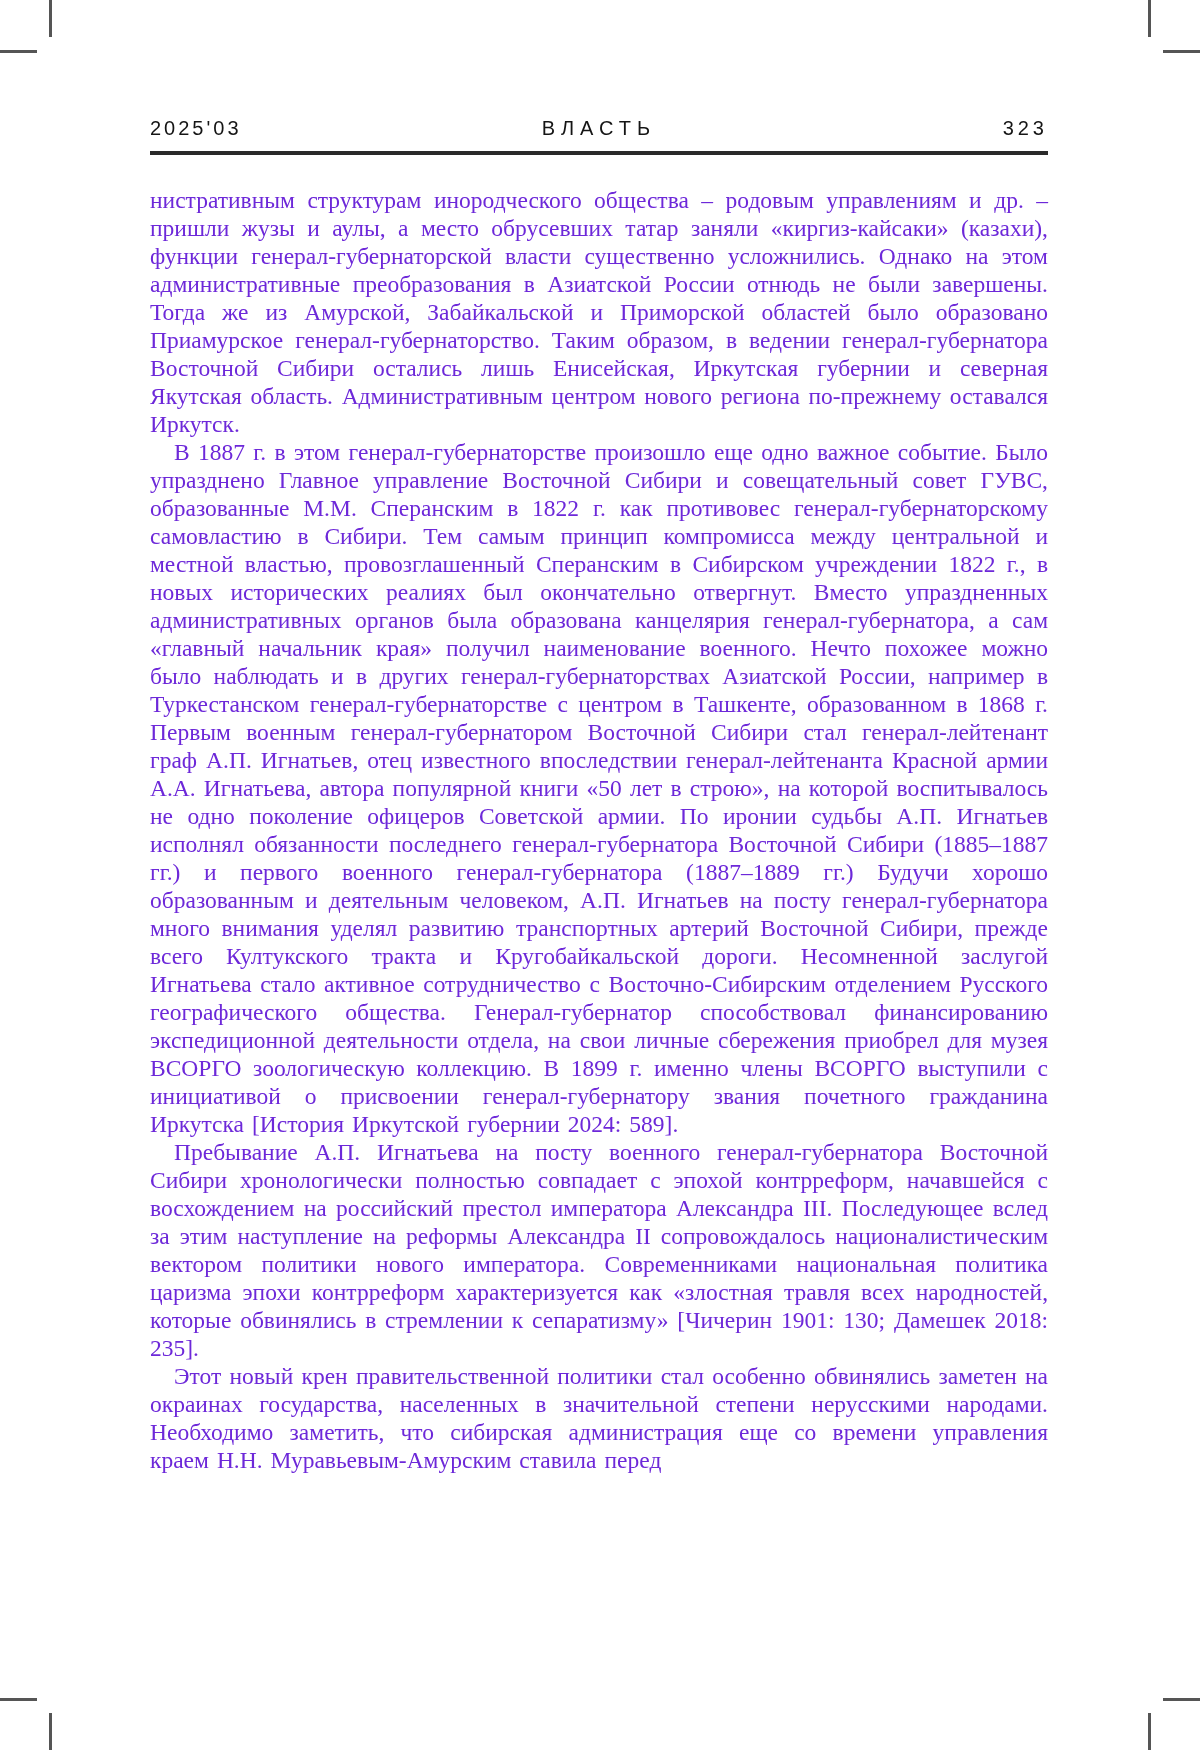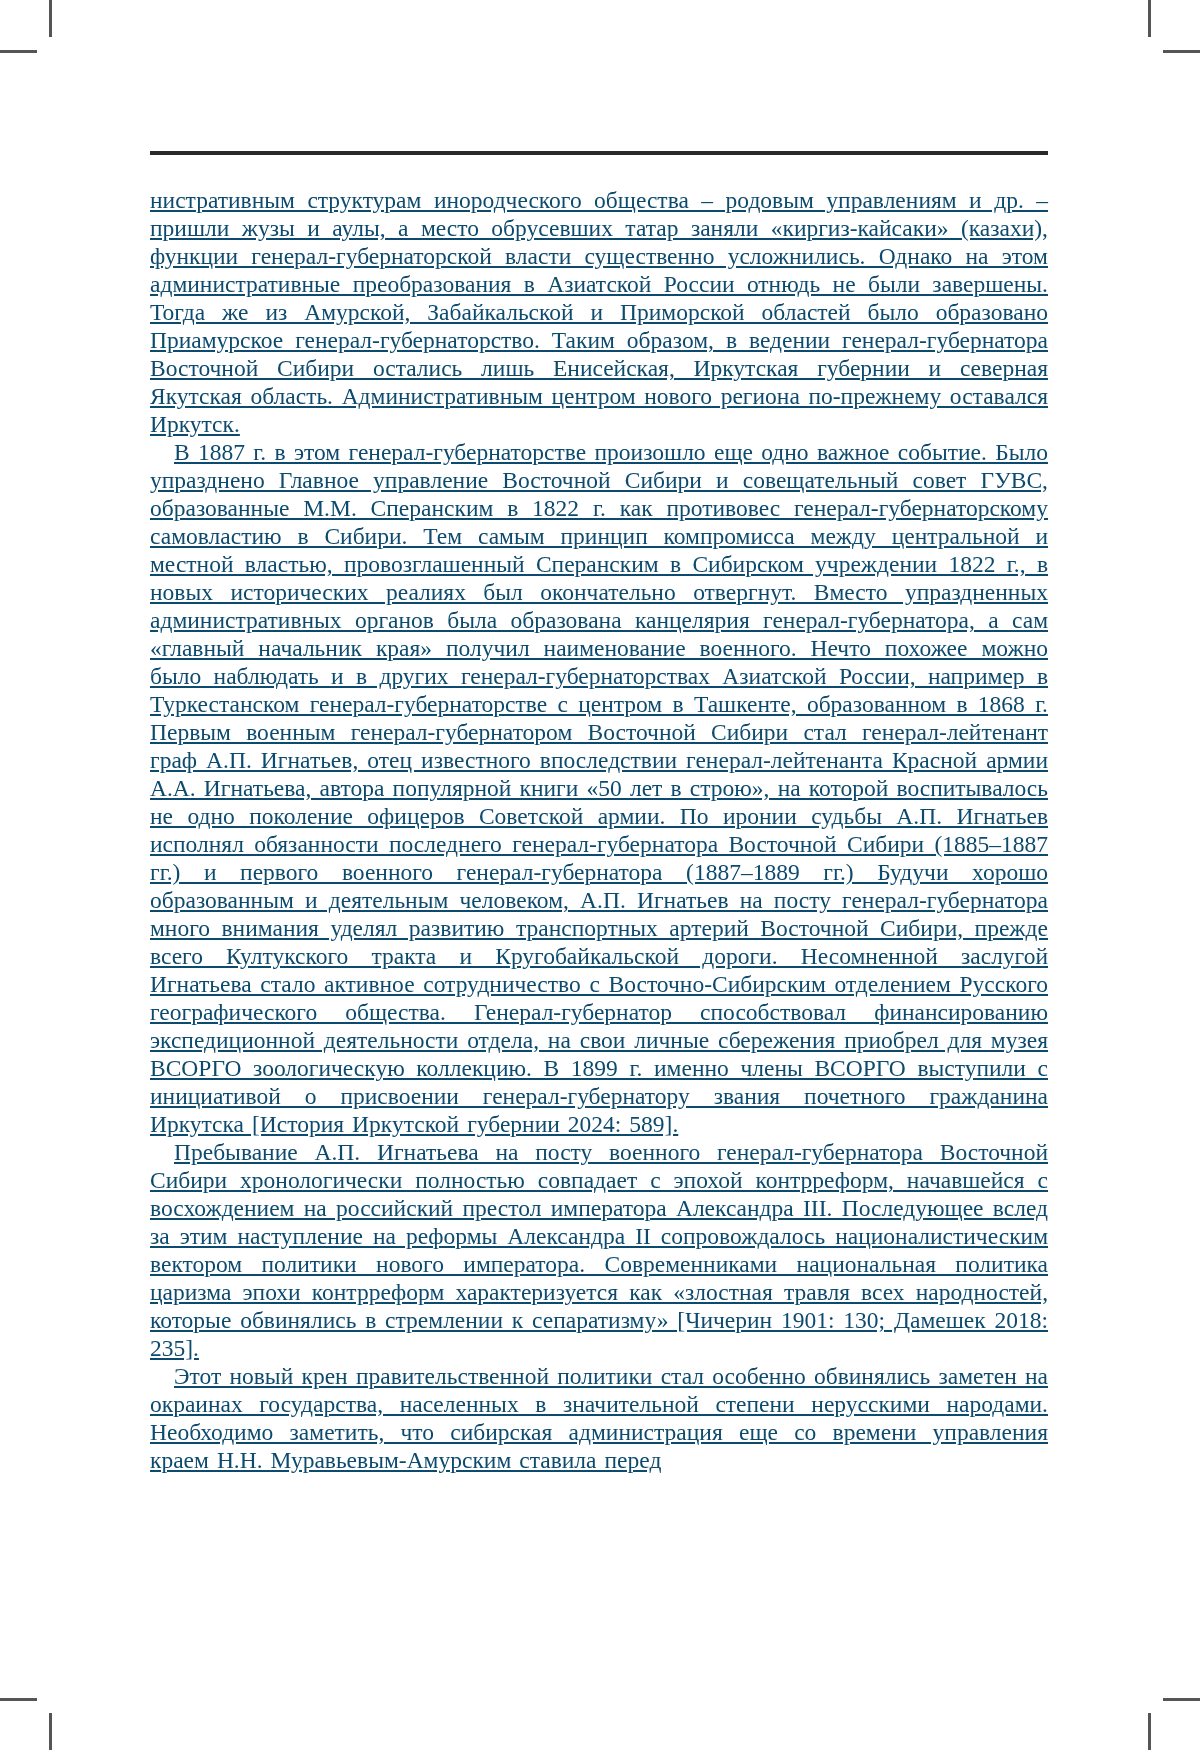--- a/index.html
+++ b/index.html
@@ -60,27 +60,26 @@
     height: 4px;
     background: #2a2a2a;
   }
 
   
   .body-text {
     position: absolute;
     left: 150px;
     top: 186px;
     width: 898px;
-    color: #0c4a6e;
+    color: #6d28d9;
     font-size: 23.5px;
     line-height: 28px;
     text-align: justify;
     word-spacing: 0.09em;
     hyphens: auto;
-    text-decoration: underline;
     -webkit-hyphens: auto;
   }
   .body-text p {
     margin: 0;
     padding: 0;
   }
   .body-text p.indent {
     text-indent: 24px;
   }
 </style>
@@ -91,20 +90,25 @@
 
   <div class="crop tl-v"></div>
   <div class="crop tl-h"></div>
   <div class="crop tr-v"></div>
   <div class="crop tr-h"></div>
   <div class="crop bl-h"></div>
   <div class="crop bl-v"></div>
   <div class="crop br-h"></div>
   <div class="crop br-v"></div>
 
+  <div class="runhead">
+    <span class="issue">2025'03</span>
+    <span class="journal">ВЛАСТЬ</span>
+    <span class="folio">323</span>
+  </div>
   <div class="headrule"></div>
 
   <main class="body-text" id="paragraphs">
       <p lang="ru">нистративным структурам инородческого общества – родовым управлениям и др. – пришли жузы и аулы, а место обрусевших татар заняли «киргиз-кайсаки» (казахи), функции генерал-губернаторской власти существенно усложнились. Однако на этом административные преобразования в Азиатской России отнюдь не были завершены. Тогда же из Амурской, Забайкальской и Приморской областей было образовано Приамурское генерал-губернаторство. Таким образом, в ведении генерал-губернатора Восточной Сибири остались лишь Енисейская, Иркутская губернии и северная Якутская область. Административным центром нового региона по-прежнему оставался Иркутск.</p>
       <p class="indent" lang="ru">В 1887 г. в этом генерал-губернаторстве произошло еще одно важное событие. Было упразднено Главное управление Восточной Сибири и совещательный совет ГУВС, образованные М.М. Сперанским в 1822 г. как противовес генерал-губернаторскому самовластию в Сибири. Тем самым принцип компромисса между центральной и местной властью, провозглашенный Сперанским в Сибирском учреждении 1822 г., в новых исторических реалиях был окончательно отвергнут. Вместо упраздненных административных органов была образована канцелярия генерал-губернатора, а сам «главный начальник края» получил наименование военного. Нечто похожее можно было наблюдать и в других генерал-губернаторствах Азиатской России, например в Туркестанском генерал-губернаторстве с центром в Ташкенте, образованном в 1868 г. Первым военным генерал-губернатором Восточной Сибири стал генерал-лейтенант граф А.П. Игнатьев, отец известного впоследствии генерал-лейтенанта Красной армии А.А. Игнатьева, автора популярной книги «50 лет в строю», на которой воспитывалось не одно поколение офицеров Советской армии. По иронии судьбы А.П. Игнатьев исполнял обязанности последнего генерал-губернатора Восточной Сибири (1885–1887 гг.) и первого военного генерал-губернатора (1887–1889 гг.) Будучи хорошо образованным и деятельным человеком, А.П. Игнатьев на посту генерал-губернатора много внимания уделял развитию транспортных артерий Восточной Сибири, прежде всего Култукского тракта и Кругобайкальской дороги. Несомненной заслугой Игнатьева стало активное сотрудничество с Восточно-Сибирским отделением Русского географического общества. Генерал-губернатор способствовал финансированию экспедиционной деятельности отдела, на свои личные сбережения приобрел для музея ВСОРГО зоологическую коллекцию. В 1899 г. именно члены ВСОРГО выступили с инициативой о присвоении генерал-губернатору звания почетного гражданина Иркутска [История Иркутской губернии 2024: 589].</p>
       <p class="indent" lang="ru">Пребывание А.П. Игнатьева на посту военного генерал-губернатора Восточной Сибири хронологически полностью совпадает с эпохой контрреформ, начавшейся с восхождением на российский престол императора Александра III. Последующее вслед за этим наступление на реформы Александра II сопровождалось националистическим вектором политики нового императора. Современниками национальная политика царизма эпохи контрреформ характеризуется как «злостная травля всех народностей, которые обвинялись в стремлении к сепаратизму» [Чичерин 1901: 130; Дамешек 2018: 235].</p>
       <p class="indent" lang="ru">Этот новый крен правительственной политики стал особенно обвинялись заметен на окраинах государства, населенных в значительной степени нерусскими народами. Необходимо заметить, что сибирская администрация еще со времени управления краем Н.Н. Муравьевым-Амурским ставила перед</p>
     </main>
 
 </div>

